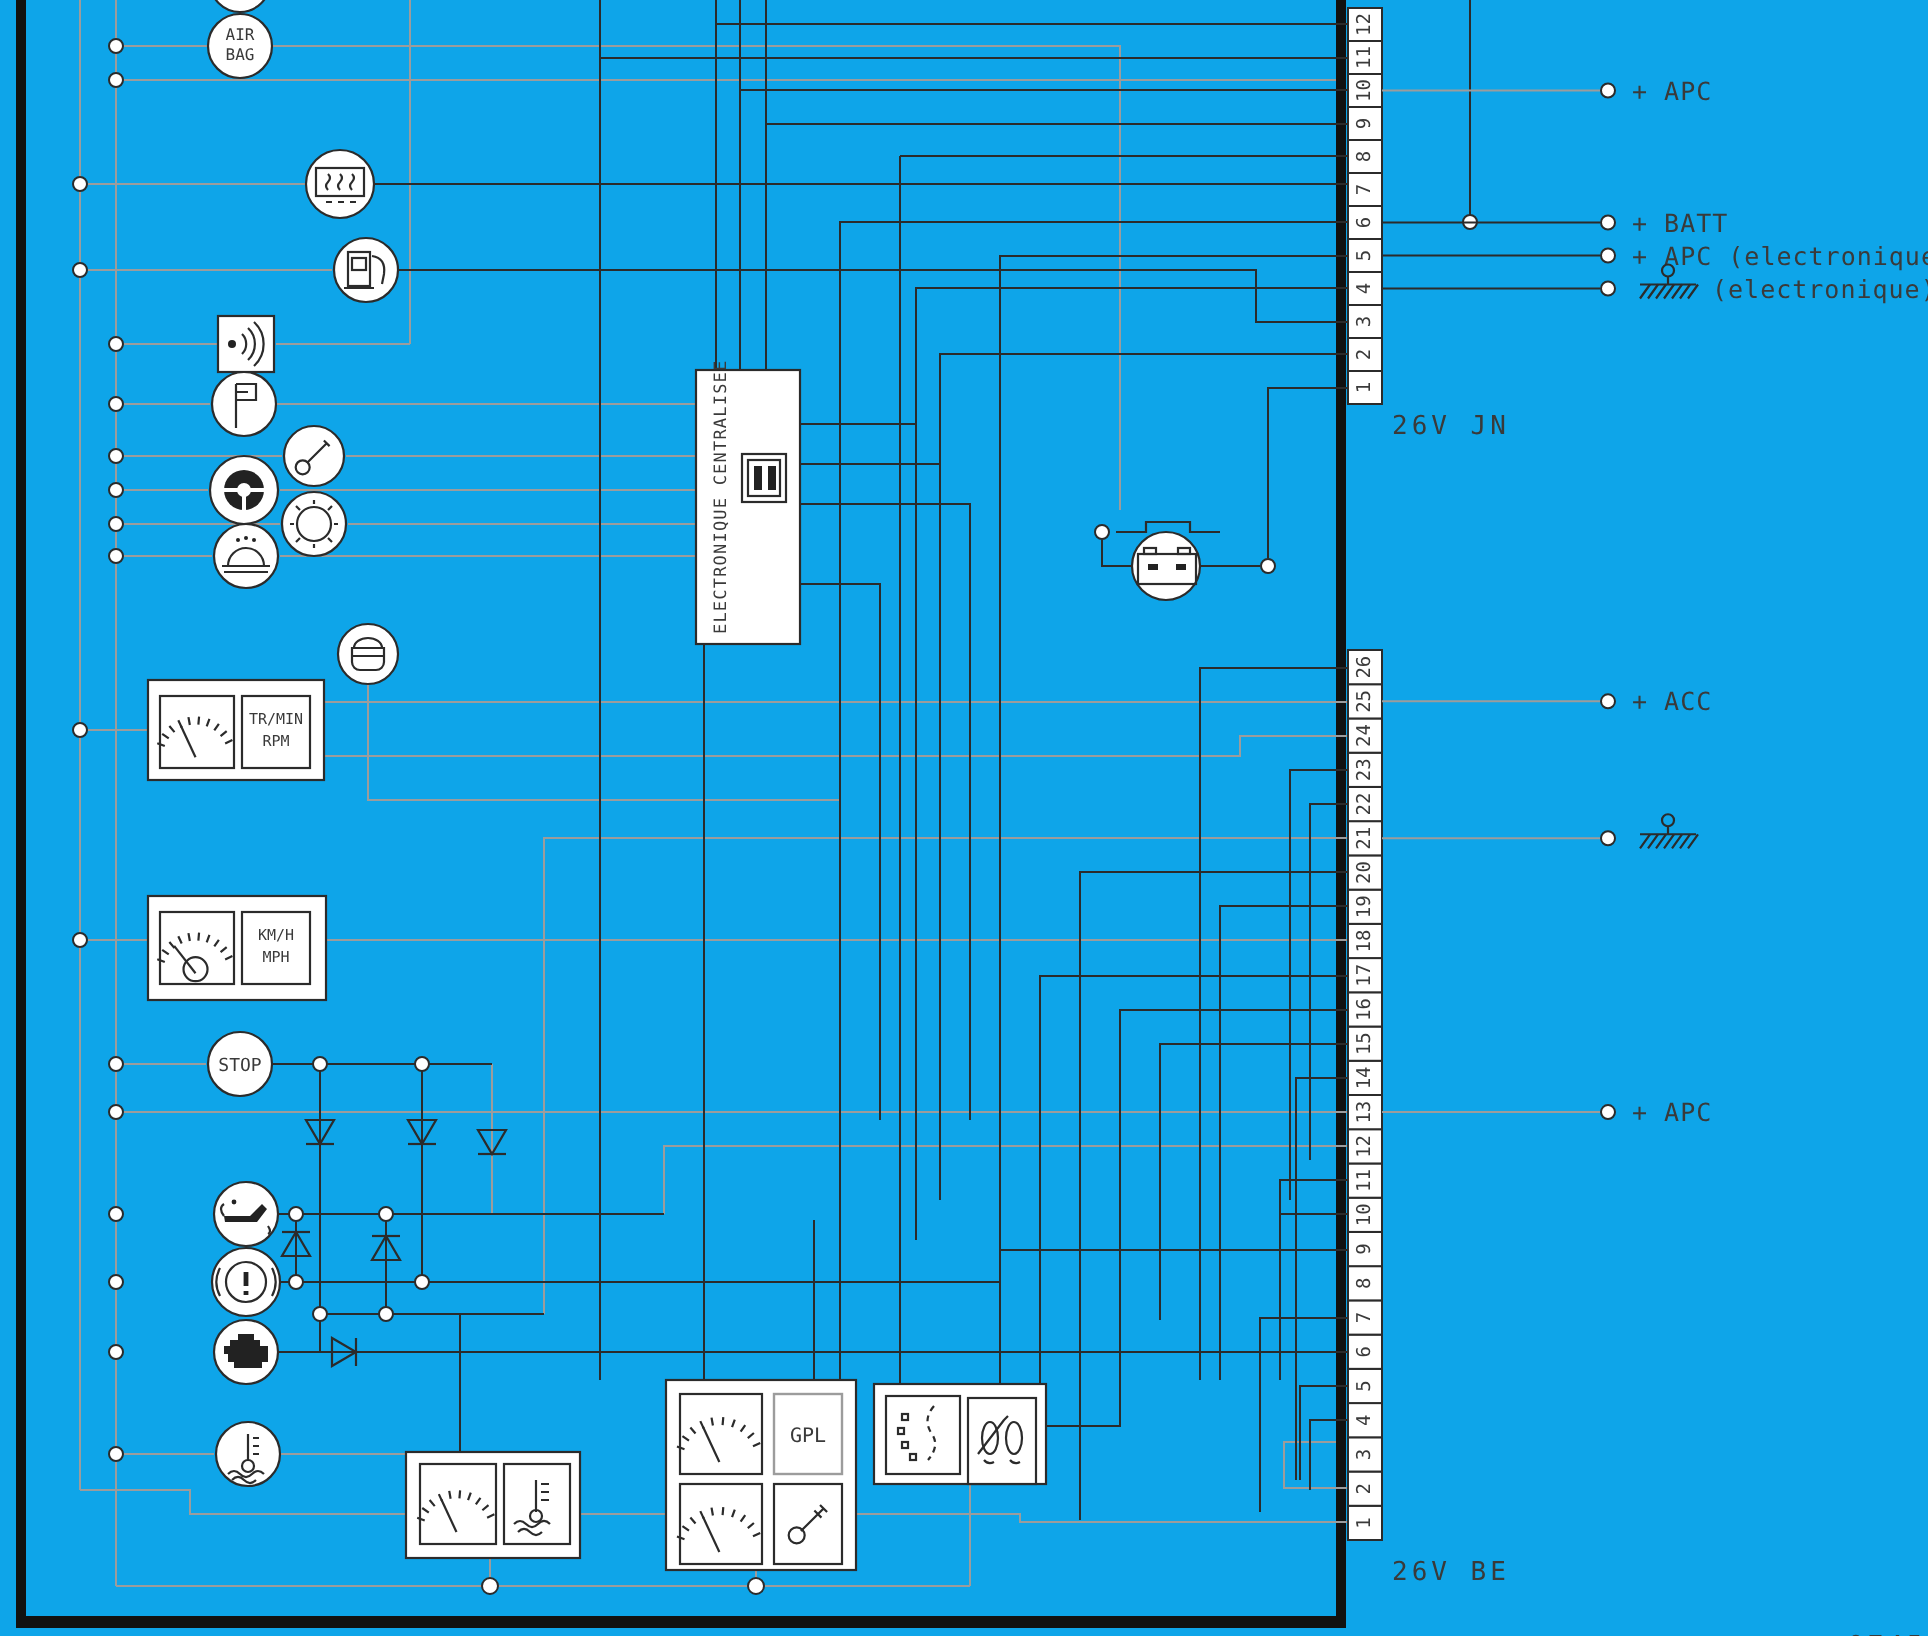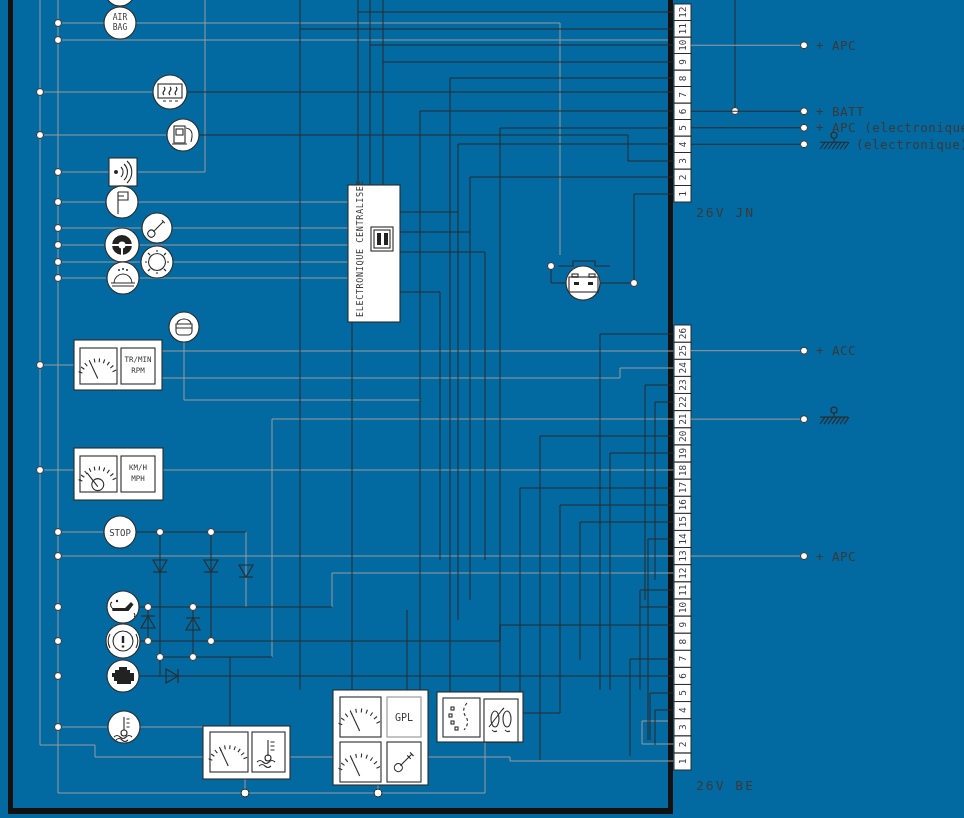--- a/index.html
+++ b/index.html
@@ -1,16 +1,16 @@
 <!DOCTYPE html>
 <html><head>
 <meta charset="utf-8">
 <style>
   html,body{margin:0;padding:0;background:#fff;}
-  .stage{width:964px;height:818px;position:relative;overflow:hidden;background:#0369a1;}
+  .stage{width:964px;height:818px;position:relative;overflow:hidden;background:#0ea5e9;}
   svg{display:block;}
   text{font-family:"DejaVu Sans Mono","Liberation Mono",monospace;fill:#3a3a3a;}
   .wg{stroke:#9c9c9c;stroke-width:1;fill:none;}
   .wb{stroke:#2b2b2b;stroke-width:1;fill:none;}
   .comp{stroke:#2b2b2b;stroke-width:1.1;fill:#fff;}
   .compg{stroke:#9c9c9c;stroke-width:1.2;fill:#fff;}
   .glyph{stroke:#2b2b2b;stroke-width:1.1;fill:none;}
   .fillb{fill:#222;stroke:none;}
   .junc{fill:#fff;stroke:#2b2b2b;stroke-width:1;}
   .pin-cell{fill:#fff;stroke:#2b2b2b;stroke-width:1;}

